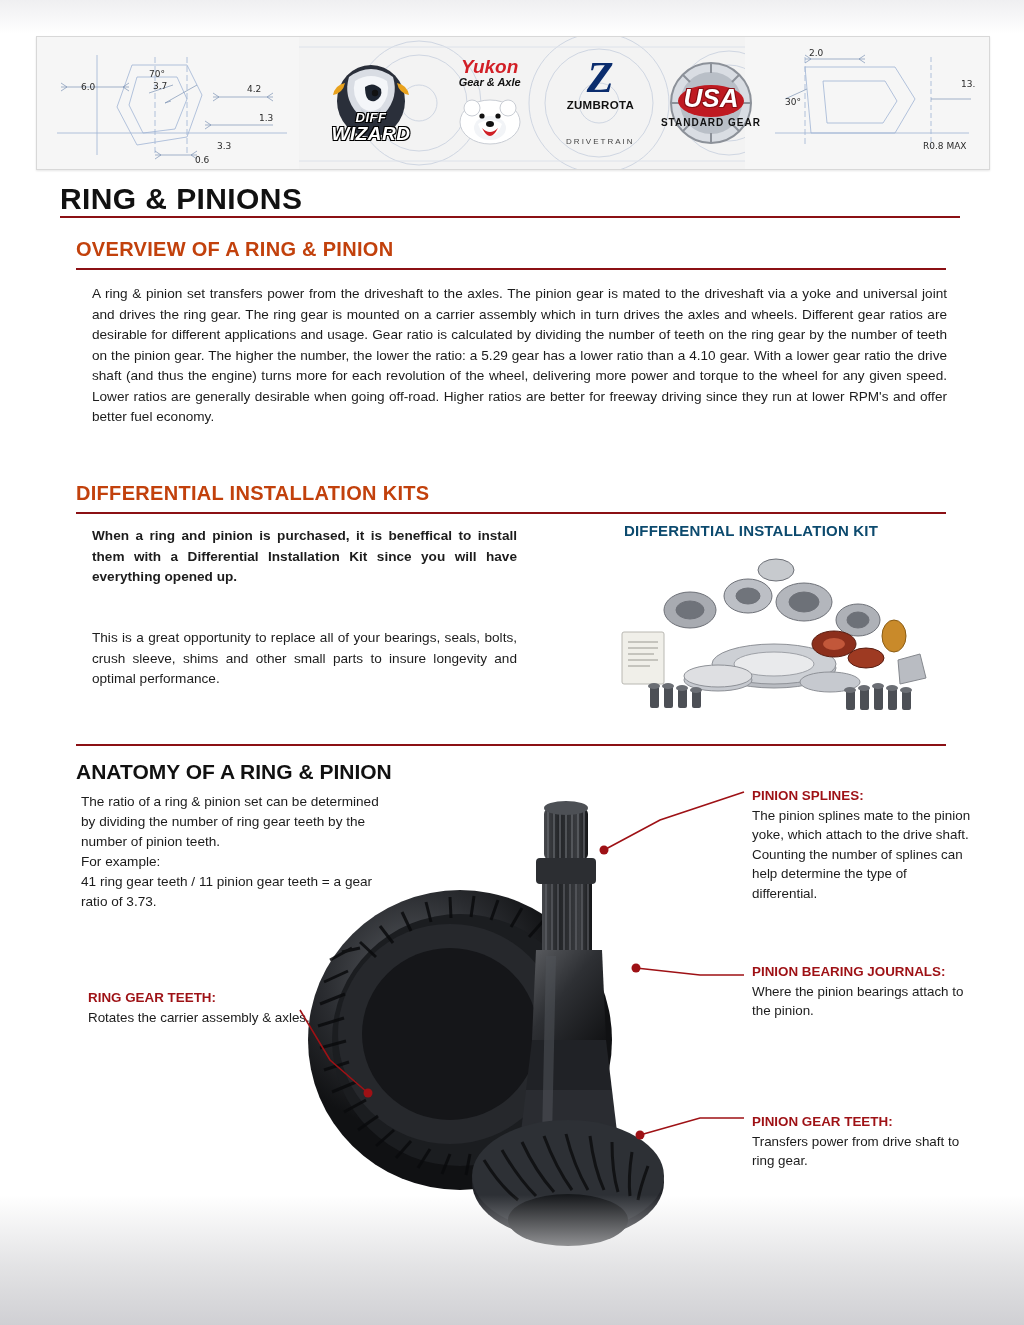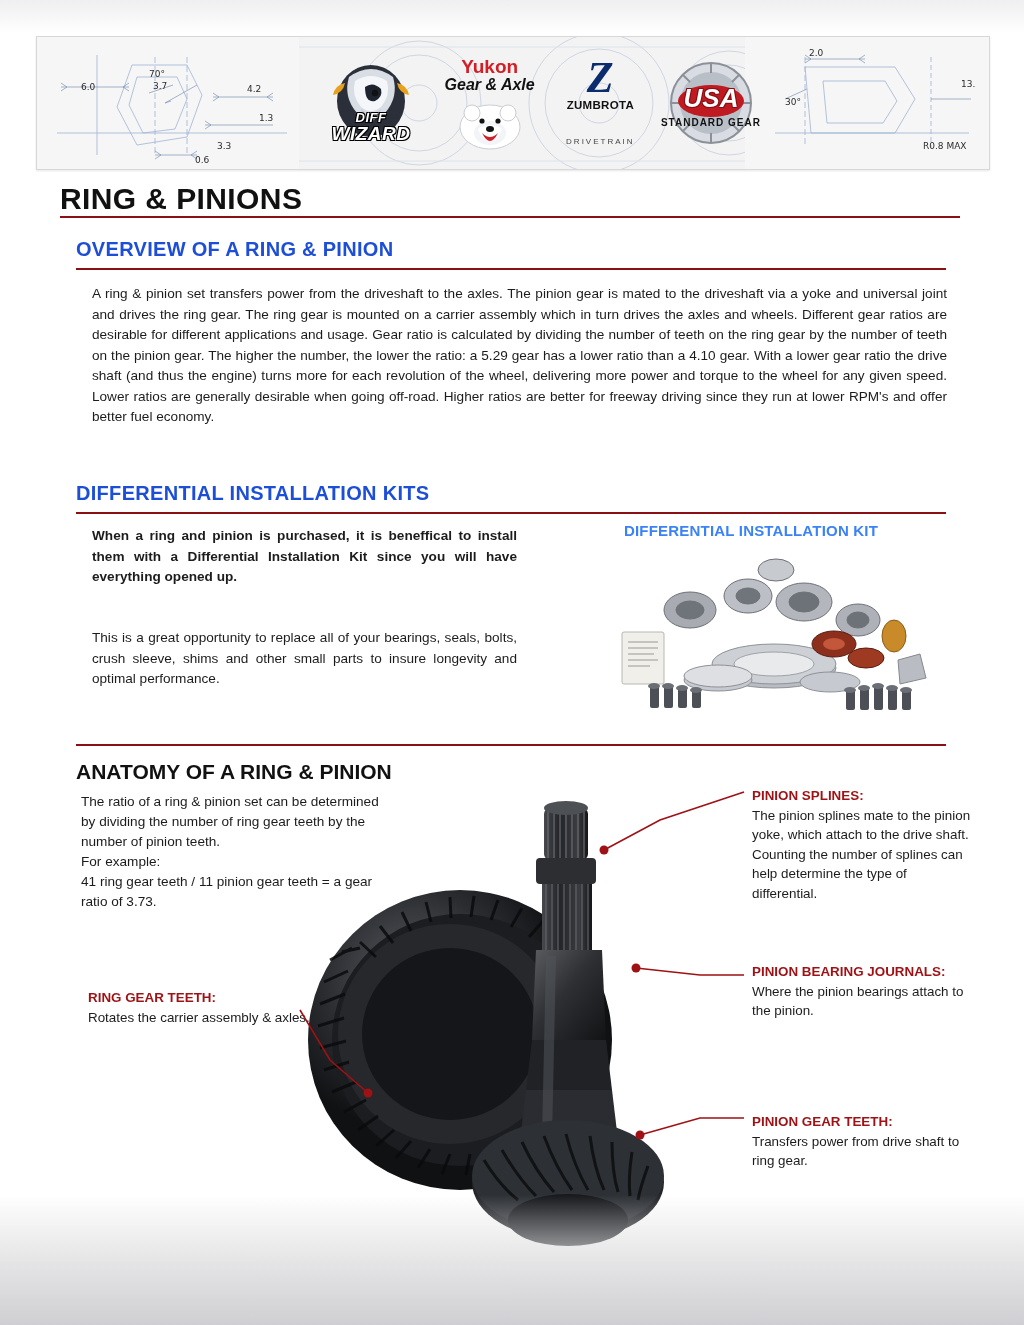--- a/index.html
+++ b/index.html
@@ -96,28 +96,29 @@
     text-shadow: 1px 1px 0 #000, -1px 1px 0 #000, 1px -1px 0 #000, -1px -1px 0 #000;
     line-height: 1.0;
   }
   .dw-text .l1 { display: block; font-size: 13px; }
   .dw-text .l2 { display: block; font-size: 19px; }
 
   
   .logo-yukon { width: 104px; height: 92px; }
   .yk-top {
     font-weight: bold;
+    font-style: italic;
     color: #d21f26;
     font-size: 19px;
     line-height: 1;
   }
   .yk-sub {
     font-weight: bold;
     font-style: italic;
-    font-size: 16px;
+    font-size: 11px;
     color: #111;
     line-height: 1;
     margin-top: 1px;
   }
 
   
   .logo-zumbrota { width: 96px; height: 92px; }
   .zb-z {
     font-family: "Liberation Serif", serif;
     font-weight: bold;
@@ -155,37 +156,37 @@
     position: absolute;
     height: 2px;
     background: #8b1014;
   }
 
   .section-h {
     position: absolute;
     font-size: 20px;
     font-weight: bold;
     letter-spacing: 0.3px;
-    color: #1d4ed8;
+    color: #c2410c;
   }
 
   .body-text {
     position: absolute;
     font-size: 13.6px;
     line-height: 20.5px;
     color: #1c1c1c;
   }
   .just { text-align: justify; }
 
   
   .kit-title {
     position: absolute;
     font-size: 15px;
     font-weight: bold;
-    color: #3b82f6;
+    color: #0c4a6e;
     letter-spacing: 0.2px;
   }
   .kit-img {
     position: absolute;
     left: 598px;
     top: 540px;
     width: 352px;
     height: 180px;
   }
 

